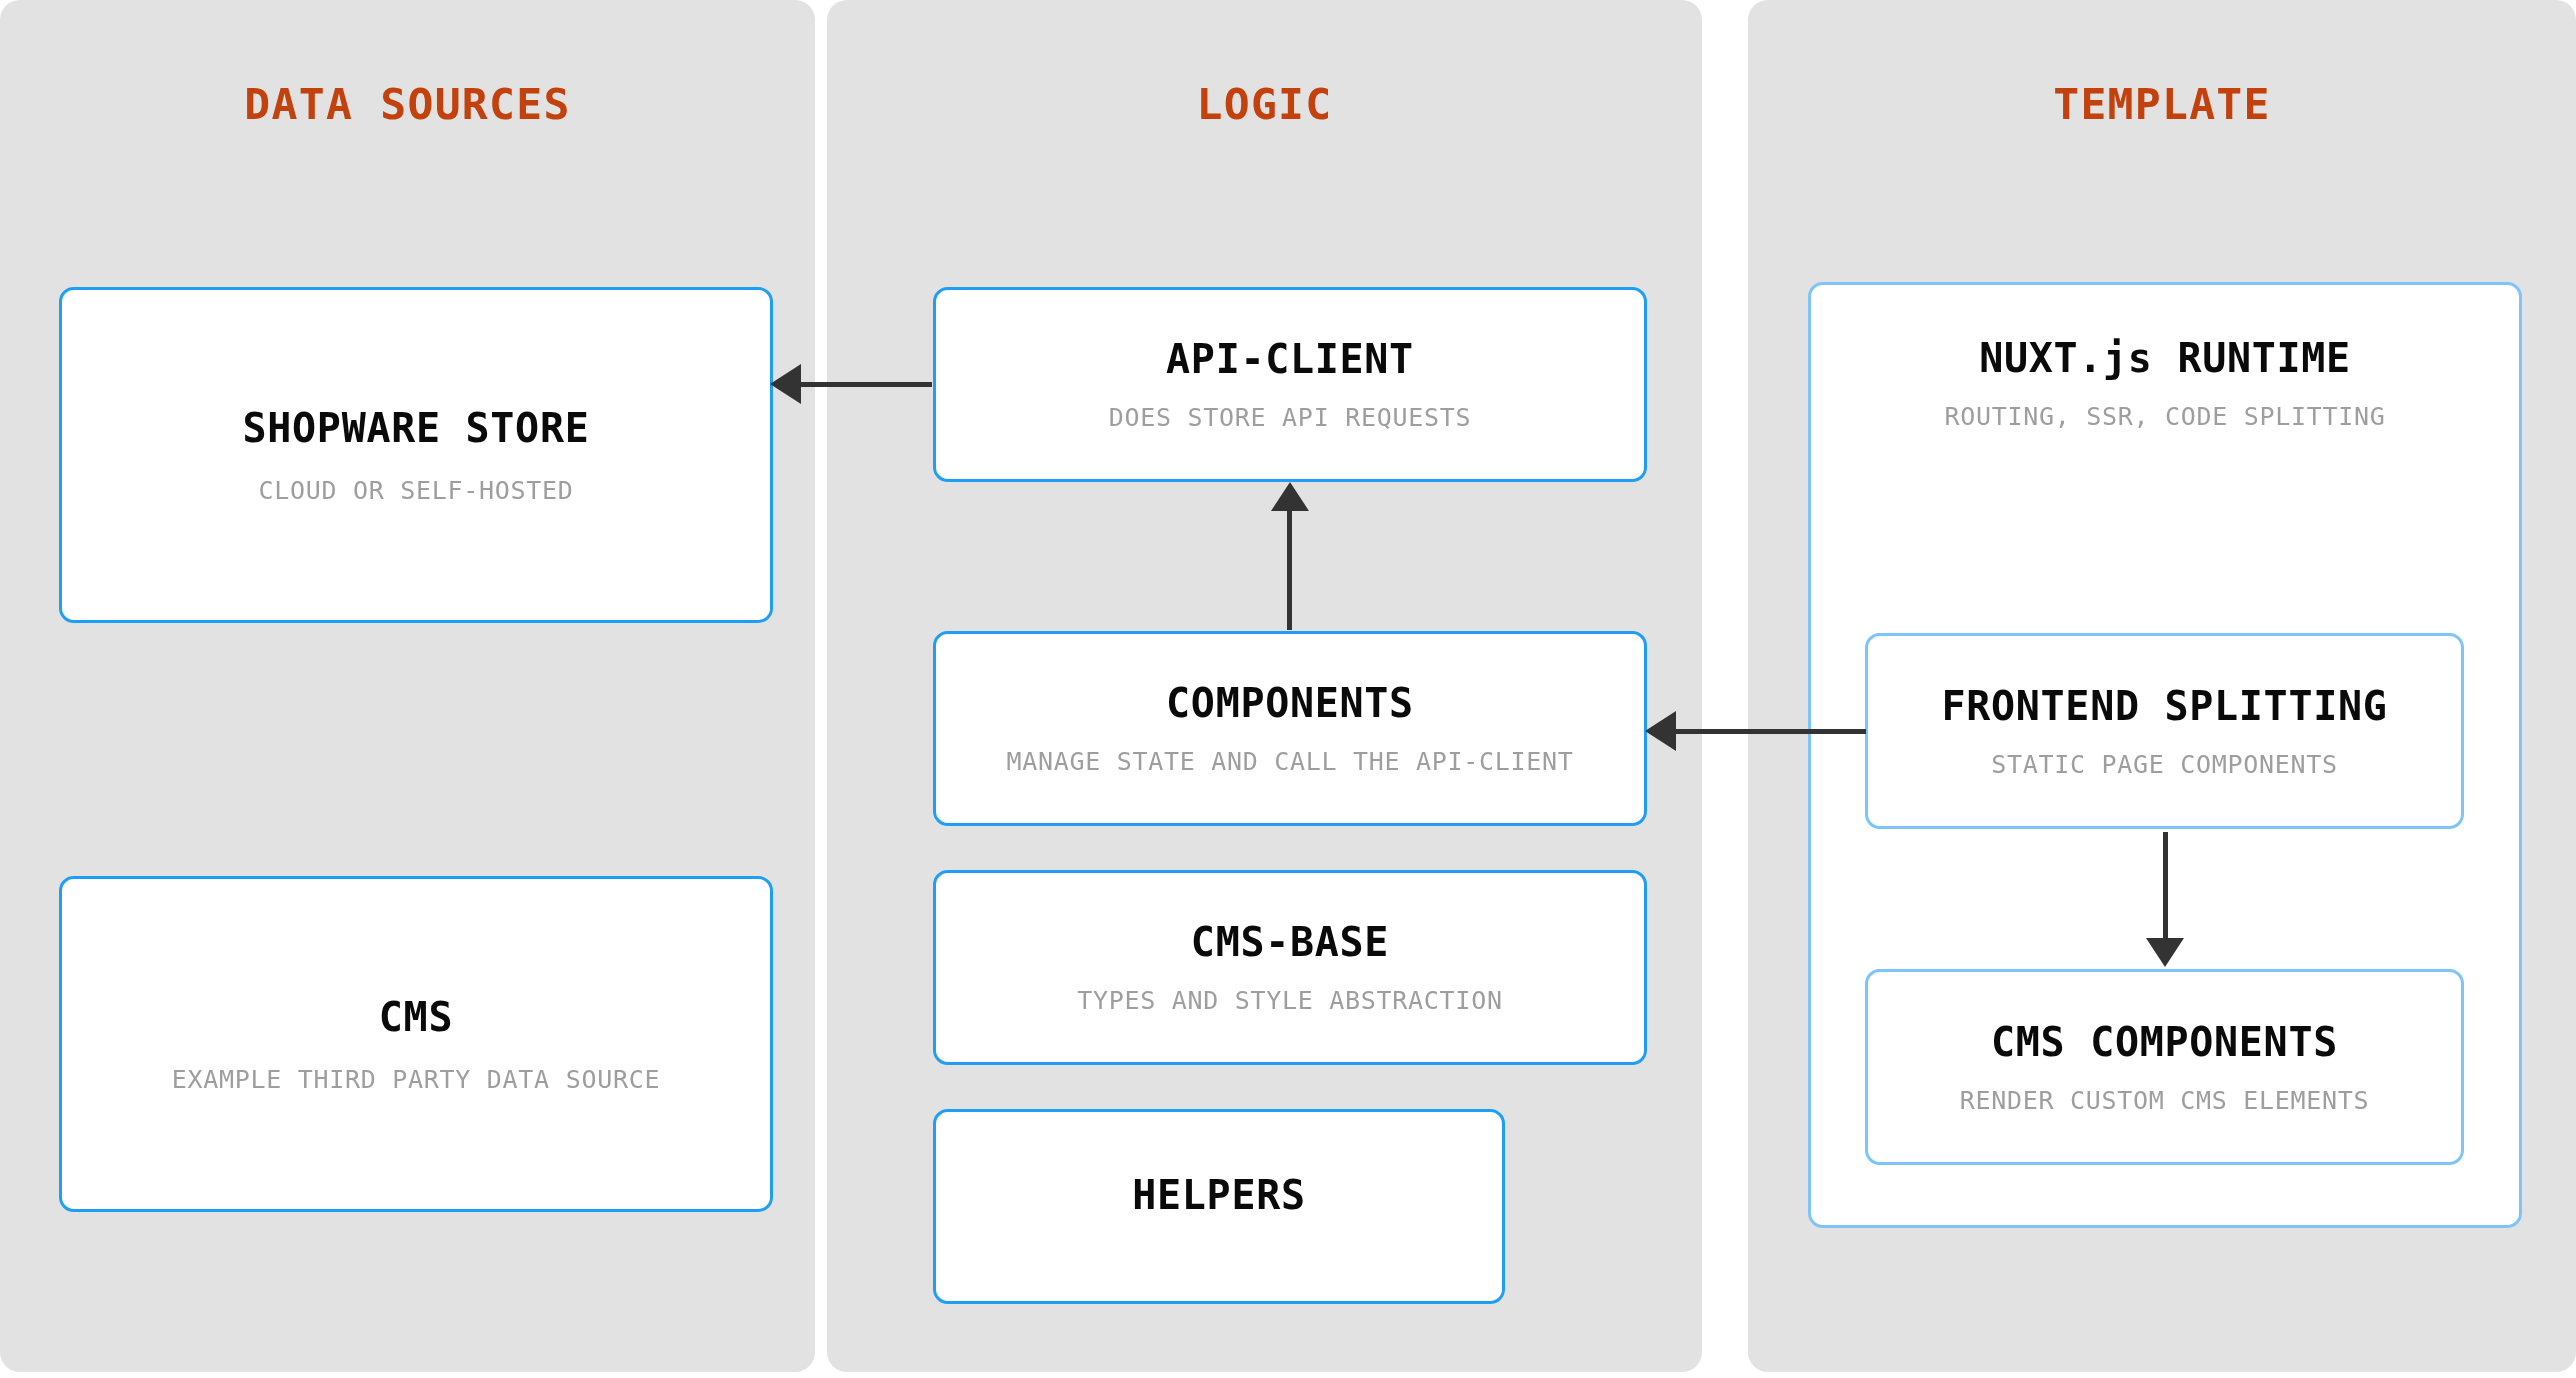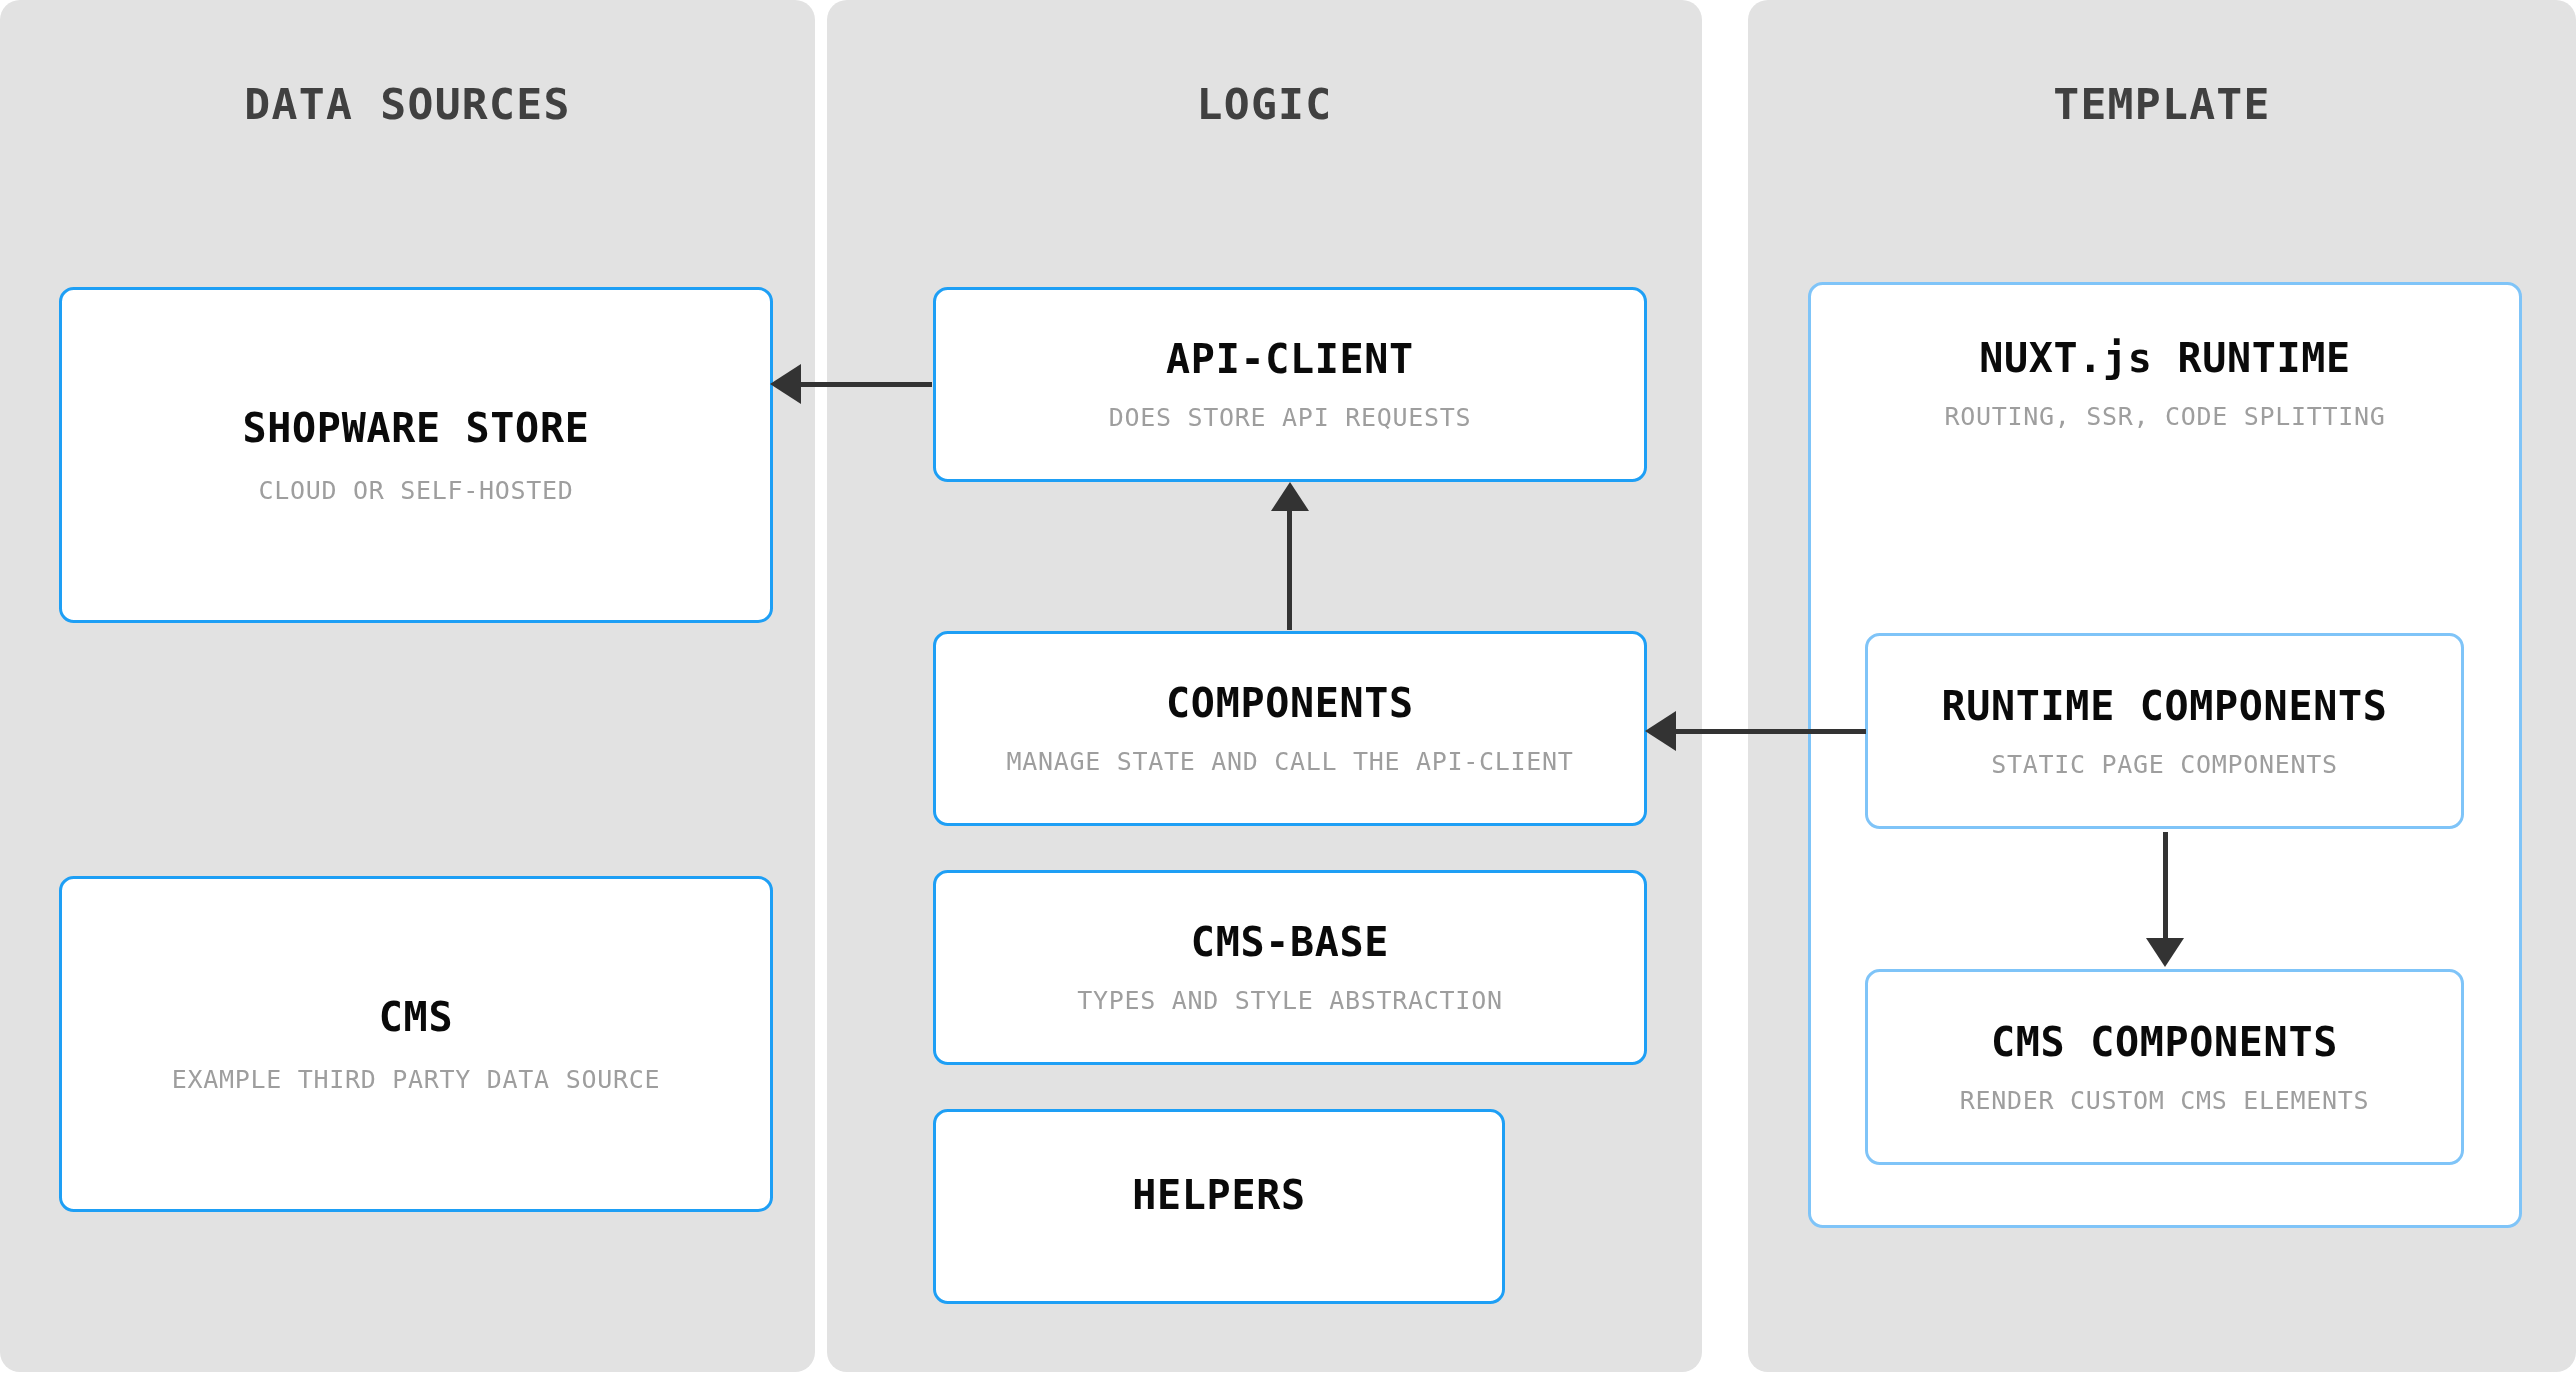--- a/index.html
+++ b/index.html
@@ -1,21 +1,21 @@
 <!DOCTYPE html>
 <html style="font-size:10.7px"><head>
 <meta charset="utf-8">
 <style>
   html,body{margin:0;padding:0;background:#ffffff;}
   body{width:2576px;height:1378px;position:relative;overflow:hidden;
        font-family:"DejaVu Sans Mono","Liberation Mono",monospace;}
 
   .panel{position:absolute;background:#e2e2e2;border-radius:20px;}
   .panel-title{position:absolute;left:0;right:0;text-align:center;
-       font-size:43px;font-weight:700;color:#404040;letter-spacing:1.3px;
+       font-size:43px;font-weight:700;color:#c2410c;letter-spacing:1.3px;
        font-family:"DejaVu Sans Mono","Liberation Mono",monospace;}
 
   .card{position:absolute;background:#ffffff;border:3.4px solid #1E9FF5;
         border-radius:14.8px;box-sizing:border-box;
         display:flex;flex-direction:column;align-items:center;justify-content:center;}
   .card.light{border-color:#7FC4F8;}
   .card.container{justify-content:flex-start;}
 
   .card-title{font-size:40px;font-weight:700;color:#0a0a0a;
         letter-spacing:0.7px;text-align:center;line-height:1.1;
@@ -76,21 +76,21 @@
 <div class="panel" style="left:1748px;top:0px;width:828px;height:1372px;">
   <div class="panel-title" style="top:79px;">TEMPLATE</div>
 </div>
 
 <div class="card light container" style="left:1808px;top:282px;width:714px;height:946px;">
   <div class="card-title" style="margin-top:51px;margin-bottom:23px;text-align:right;">NUXT.js RUNTIME</div>
   <div class="card-sub">ROUTING, SSR, CODE SPLITTING</div>
 </div>
 
 <div class="card light" style="left:1865px;top:633px;width:599px;height:196px;">
-  <div class="card-title" style="margin-bottom:23px;">RUNTIME COMPONENTS</div>
+  <div class="card-title" style="margin-bottom:23px;">FRONTEND SPLITTING</div>
   <div class="card-sub">STATIC PAGE COMPONENTS</div>
 </div>
 
 <div class="card light" style="left:1865px;top:969px;width:599px;height:196px;">
   <div class="card-title" style="margin-bottom:23px;">CMS COMPONENTS</div>
   <div class="card-sub">RENDER CUSTOM CMS ELEMENTS</div>
 </div>
 
 <div class="arrow-line" style="left:798px;top:382px;width:134px;height:4.7px;"></div>
 <div class="arrow-head head-left" style="left:770px;top:364px;"></div>

